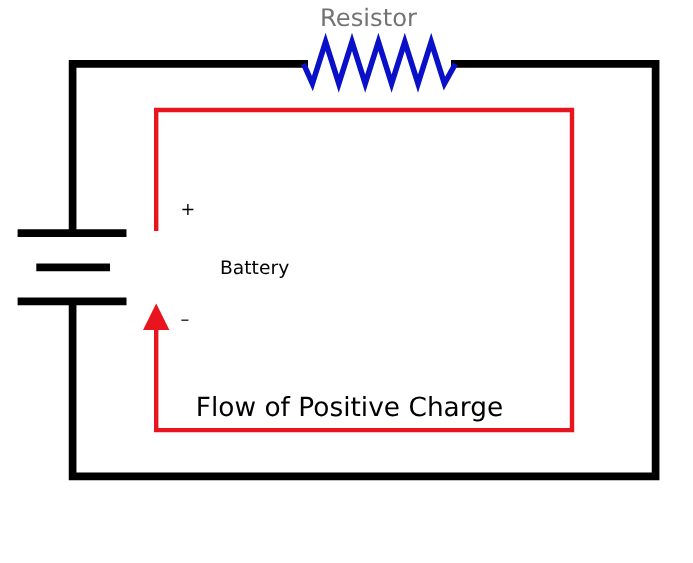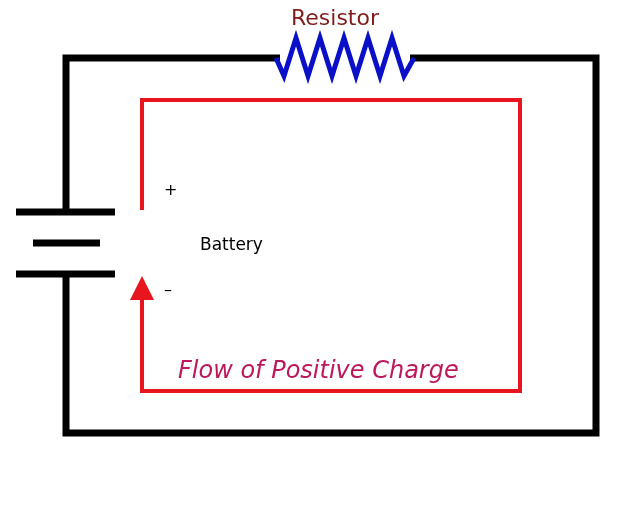--- a/index.html
+++ b/index.html
@@ -23,17 +23,17 @@
   <line x1="16" y1="212" x2="115" y2="212" stroke="#000" stroke-width="7"></line>
   <line x1="33" y1="243" x2="100" y2="243" stroke="#000" stroke-width="7"></line>
   <line x1="16" y1="274" x2="115" y2="274" stroke="#000" stroke-width="7"></line>
 
   <polyline points="276,58 284,76 296,38 308,76 320,38 332,76 344,38 356,76 368,38 380,76 392,38 404,76 414,58" fill="none" stroke="#0a10c8" stroke-width="5" stroke-linejoin="miter"></polyline>
 
   <polyline points="142,210 142,100 520,100 520,391 142,391 142,298" fill="none" stroke="#e8141e" stroke-width="4" stroke-linejoin="miter"></polyline>
   <polygon points="142,276 130,300 154,300" fill="#e8141e"></polygon>
 </svg>
 
-<div id="resistor-label" class="lbl" style="color:#7f1d1d;">Resistor</div>
+<div id="resistor-label" class="lbl" style="color:#737373;">Resistor</div>
 <div id="plus-label" class="lbl">+</div>
 <div id="battery-label" class="lbl">Battery</div>
 <div id="minus-label" class="lbl">–</div>
-<div id="flow-label" class="lbl" style="color:#be185d;font-style:italic;">Flow of Positive Charge</div>
+<div id="flow-label" class="lbl" style="color:#000000;">Flow of Positive Charge</div>
 
 </body></html>

